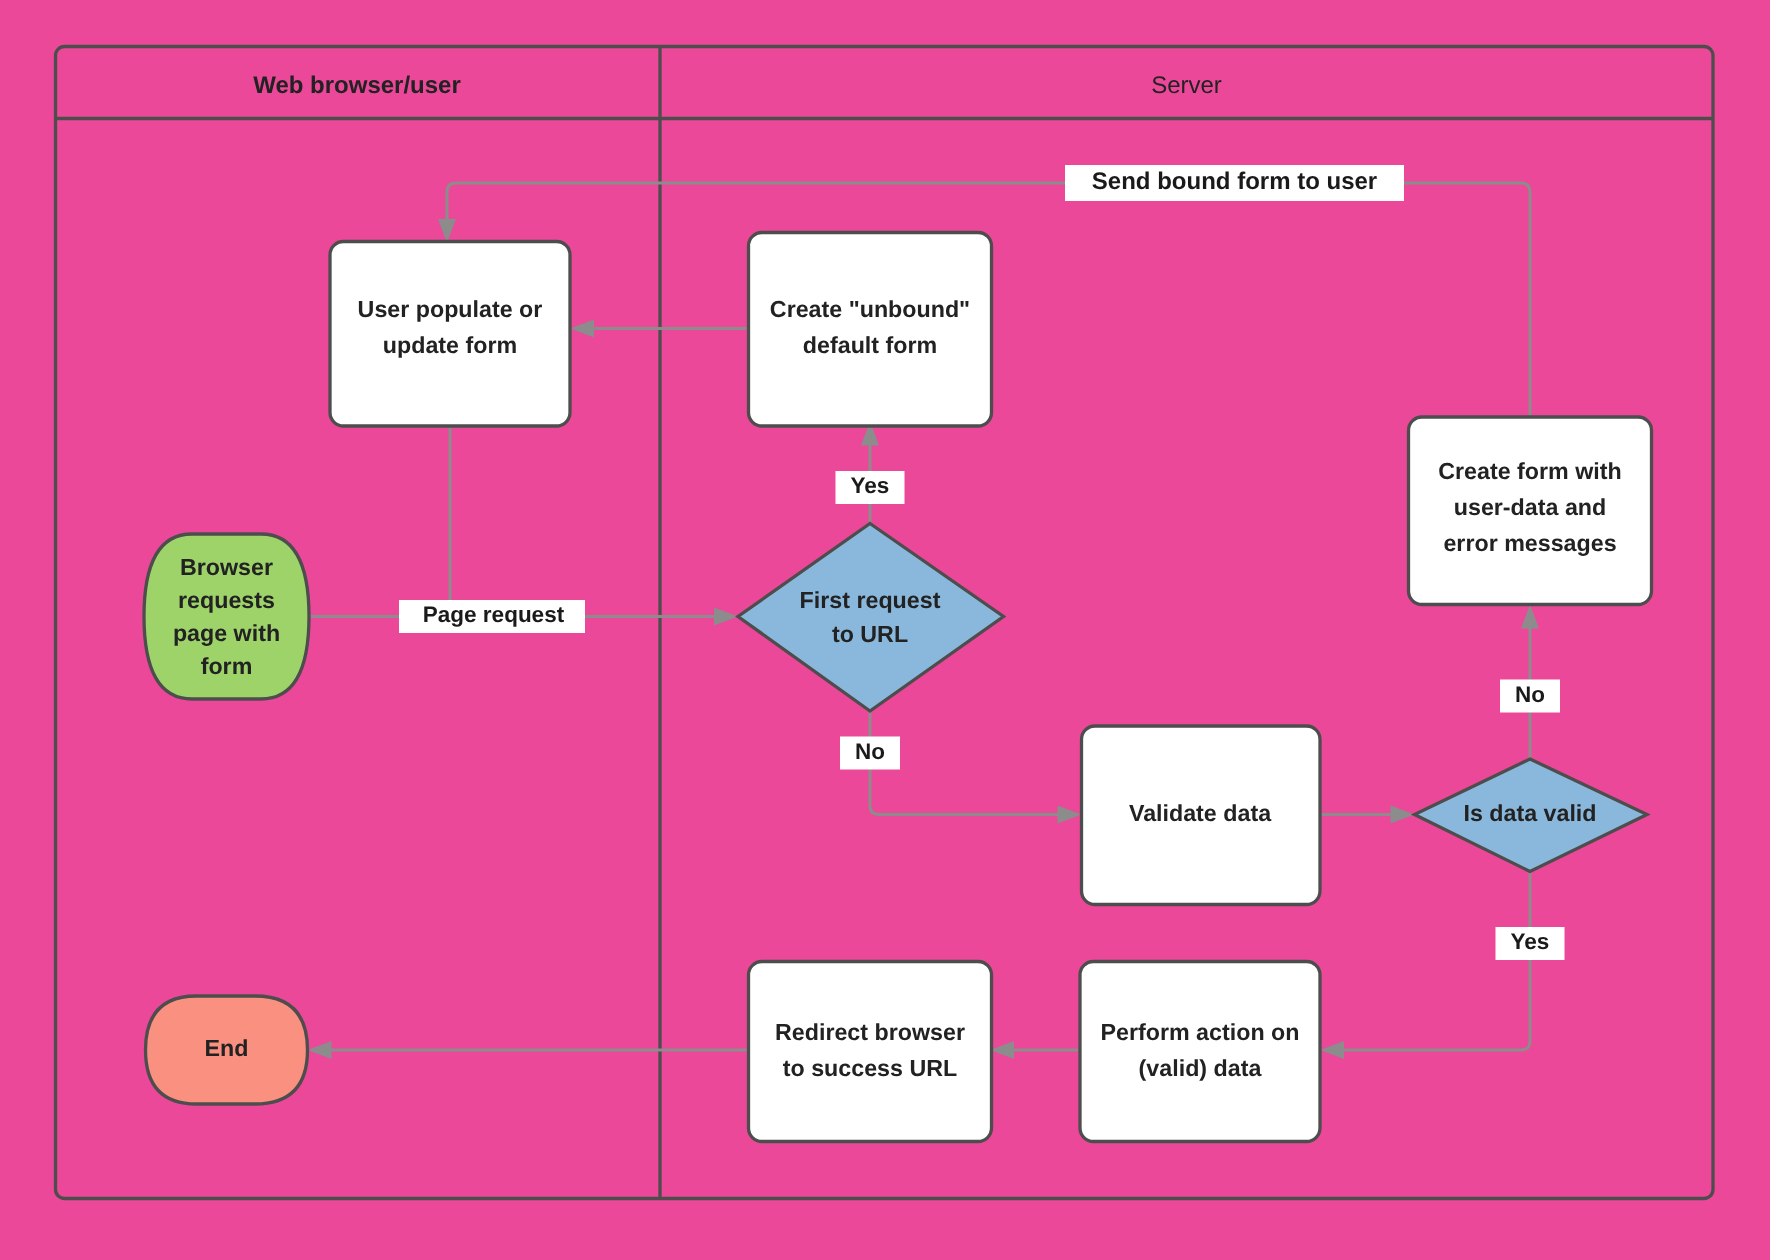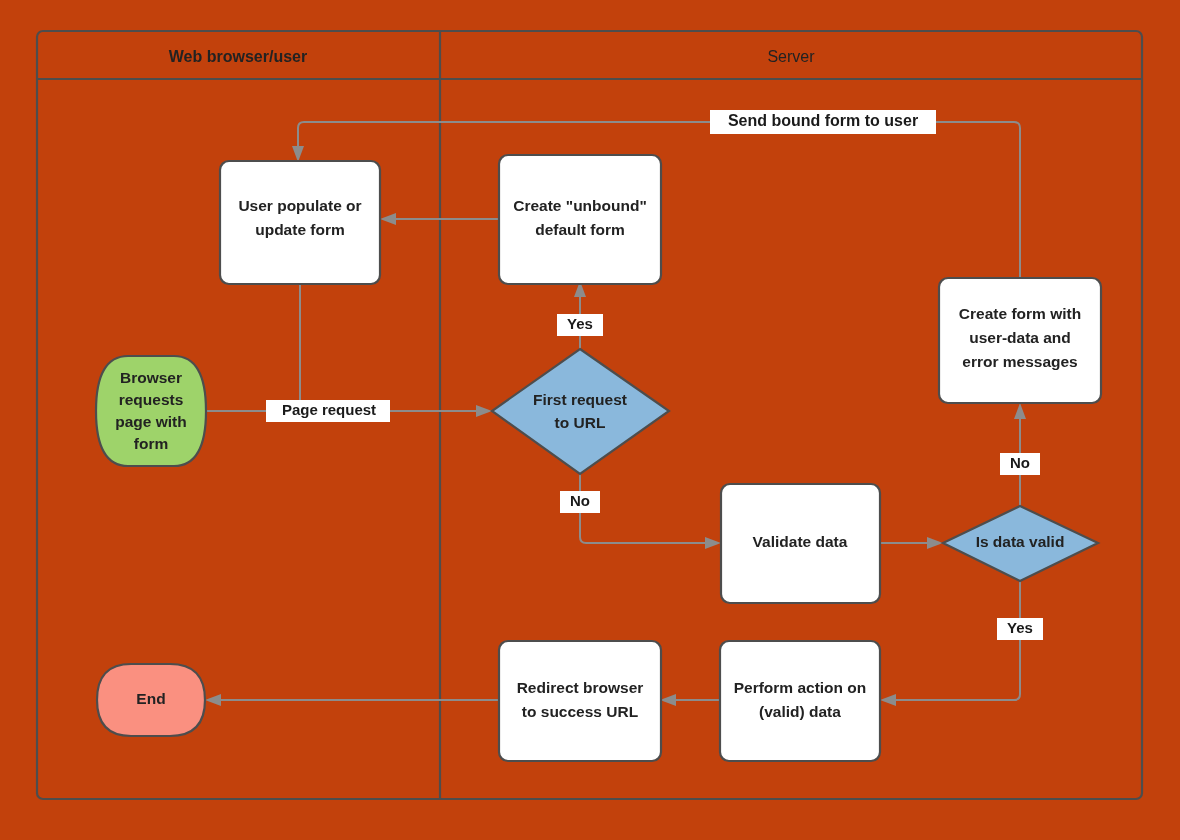--- a/index.html
+++ b/index.html
@@ -7,21 +7,21 @@
     padding: 0;
     background: #ffffff;
   }
   body {
     font-family: "Liberation Sans", sans-serif;
   }
   #stage {
     position: relative;
     width: 1180px;
     height: 840px;
-    background: #c2410c;
+    background: #ec4899;
     overflow: hidden;
   }
   svg.layer {
     position: absolute;
     top: 0;
     left: 0;
     width: 1180px;
     height: 840px;
   }
   .node-label {

